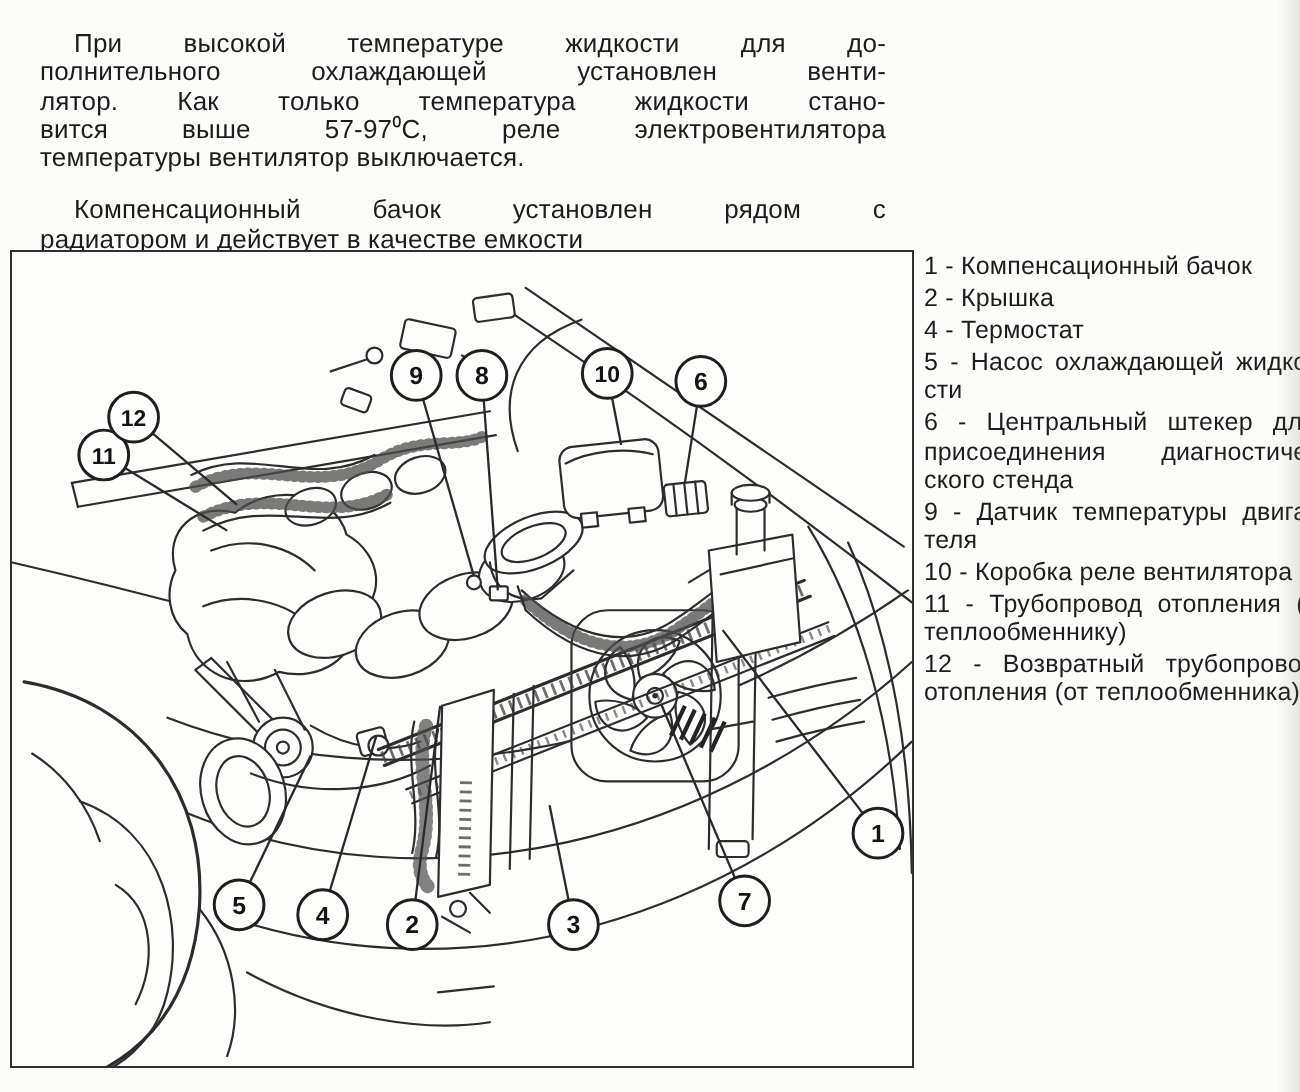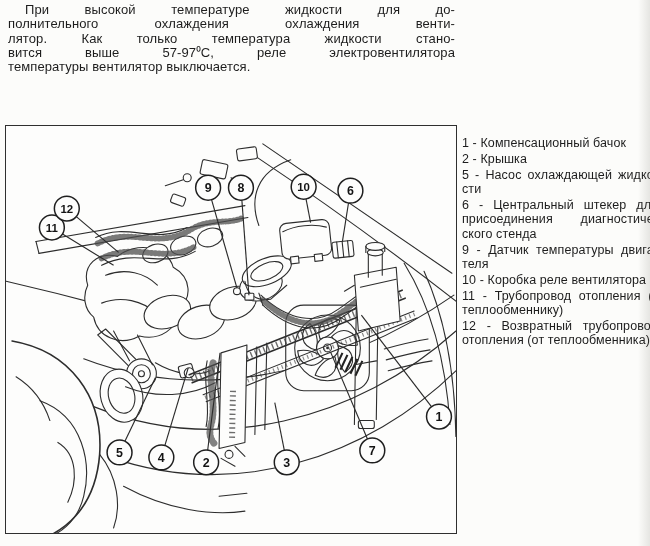--- a/index.html
+++ b/index.html
@@ -3,21 +3,21 @@
 <meta charset="utf-8">
 <style>
   html,body{margin:0;padding:0}
   body{width:650px;height:546px;position:relative;overflow:hidden;
        background:#fcfcfa;color:#1f1f1f;
        font-family:"Liberation Sans",sans-serif;}
   .page{position:absolute;inset:0;background:#fcfcfa}
 
   
   .article{position:absolute;left:8px;top:3px;width:447px}
-  .para{margin:0}
+  .para{margin:12px}
   .tl{font-size:13px;line-height:14.3px;letter-spacing:.1px;color:#1d1d1d}
   .jl{text-align:justify;text-align-last:justify}
   .ind{text-indent:17px}
 
   
   .figure{position:absolute;left:5px;top:125px;width:452px;height:409px;
           border:1.6px solid #2f2f2f;background:#fdfdfc;box-sizing:border-box}
   .figure svg{display:block;width:100%;height:100%}
   .ln{fill:none;stroke:#2d2d2d;stroke-width:1.1;stroke-linecap:round;stroke-linejoin:round}
   .ln2{fill:none;stroke:#2d2d2d;stroke-width:1.6;stroke-linecap:round;stroke-linejoin:round}
@@ -25,39 +25,43 @@
   .stip{fill:none;stroke:#4d4d4d;stroke-width:6;stroke-dasharray:.7 3.2;stroke-linecap:round;opacity:.75}
   .stipv{fill:none;stroke:#4d4d4d;stroke-width:7;stroke-dasharray:.7 3;stroke-linecap:round;opacity:.7}
   .fin{fill:none;stroke:#3c3c3c;stroke-width:6;stroke-dasharray:1.4 3.2;opacity:.75}
   .fin2{fill:none;stroke:#3c3c3c;stroke-width:4;stroke-dasharray:1.2 3.4;opacity:.6}
   .hatch{fill:none;stroke:#222;stroke-width:2.1}
   .lead{fill:none;stroke:#2a2a2a;stroke-width:1.15}
   .co{fill:#fdfdfc;stroke:#1f1f1f;stroke-width:1.5}
   .con{font-family:"Liberation Sans",sans-serif;font-weight:bold;fill:#141414;text-anchor:middle}
 
   
-  .legend{position:absolute;left:462px;top:136px;width:188px;overflow:hidden}
+  .legend{position:absolute;left:462px;top:126px;width:188px;overflow:hidden}
   .item{margin:0 0 2px 0}
   .ll{width:196px;font-size:12.5px;line-height:14.1px;letter-spacing:.1px;color:#1d1d1d}
 
   .edge{position:absolute;top:0;right:0;width:12px;height:546px;
         background:linear-gradient(to right,rgba(110,110,100,0),rgba(110,110,100,.16));pointer-events:none}
 </style>
 </head>
 <body>
 
 <div class="page">
 
   <div class="article" id="article">
     <div class="para" id="para1">
         <div class="tl jl ind">При высокой температуре жидкости для до-</div>
-        <div class="tl jl">полнительного охлаждения охлаждения венти-</div>
+        <div class="tl jl">полнительного охлаждающей установлен венти-</div>
         <div class="tl jl">лятор. Как только температура жидкости стано-</div>
         <div class="tl jl">вится выше 57-97⁰С, реле электровентилятора</div>
         <div class="tl">температуры вентилятор выключается.</div>
+      </div>
+    <div class="para" id="para2">
+        <div class="tl jl ind">Компенсационный бачок установлен рядом с</div>
+        <div class="tl">радиатором и действует в качестве емкости</div>
       </div>
   </div>
 
   <div class="figure">
     <svg viewBox="0 0 452 409">
 
       <g>
         <path class="ln" d="M258,18 L448,148"></path>
         <path class="ln" d="M250,30 Q352,98 452,176"></path>
         <path class="ln" d="M254,100 C244,72 252,46 286,34"></path>
@@ -241,20 +245,23 @@
   </div>
 
   <div class="legend" id="legend">
       <div class="item">
         <div class="ll">1 - Компенсационный бачок</div>
       </div>
       <div class="item">
         <div class="ll">2 - Крышка</div>
       </div>
       <div class="item">
+        <div class="ll">4 - Термостат</div>
+      </div>
+      <div class="item">
         <div class="ll jl">5 - Насос охлаждающей жидко-</div>
         <div class="ll">сти</div>
       </div>
       <div class="item">
         <div class="ll jl">6 - Центральный штекер для</div>
         <div class="ll jl">присоединения диагностиче-</div>
         <div class="ll">ского стенда</div>
       </div>
       <div class="item">
         <div class="ll jl">9 - Датчик температуры двига-</div>

